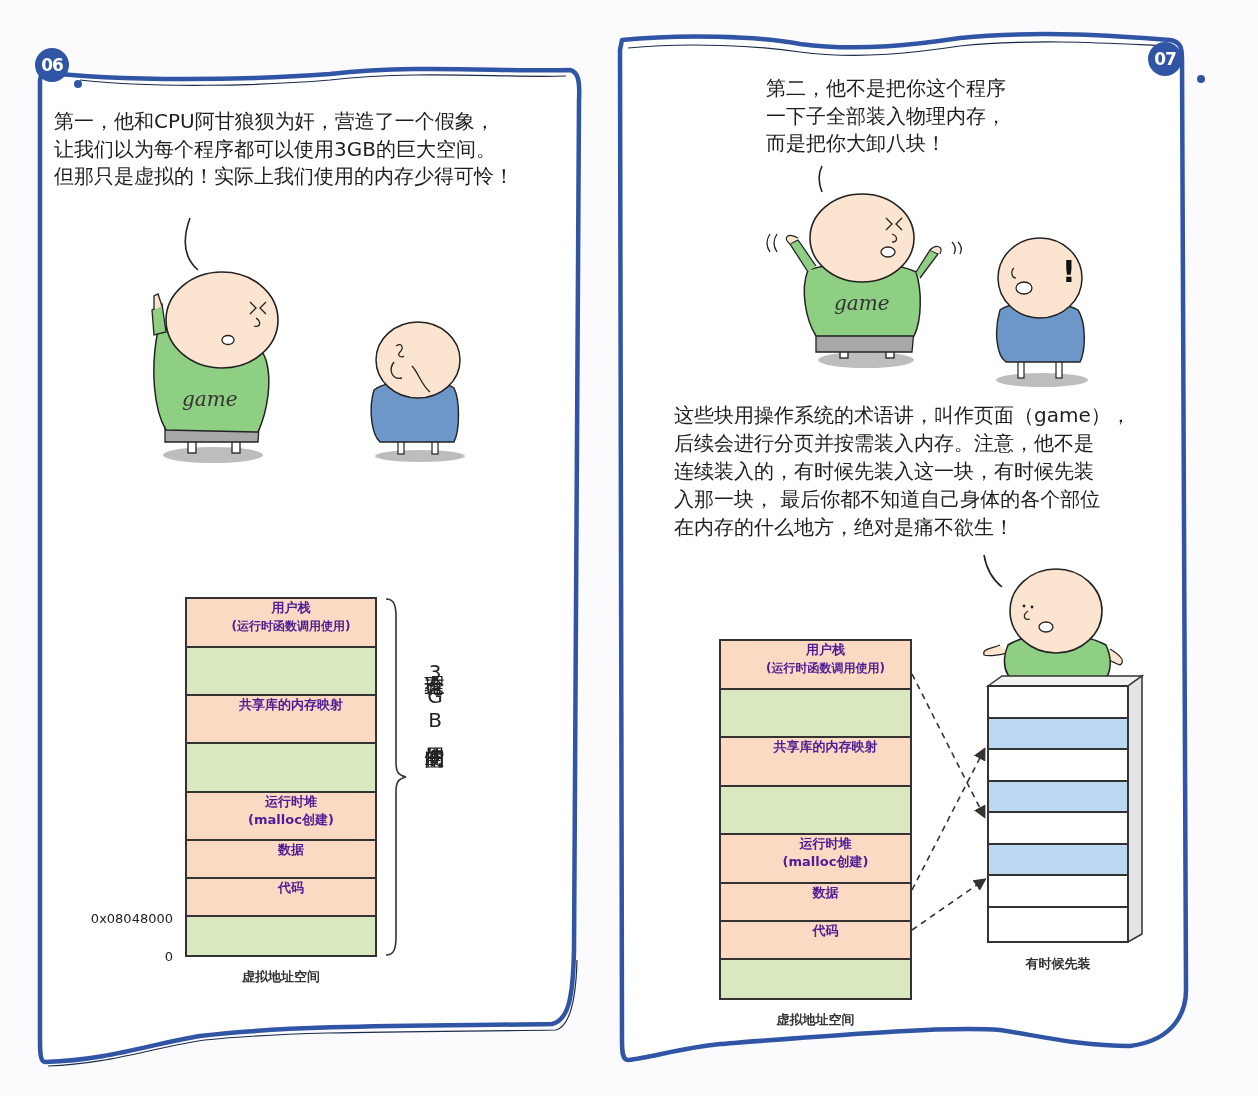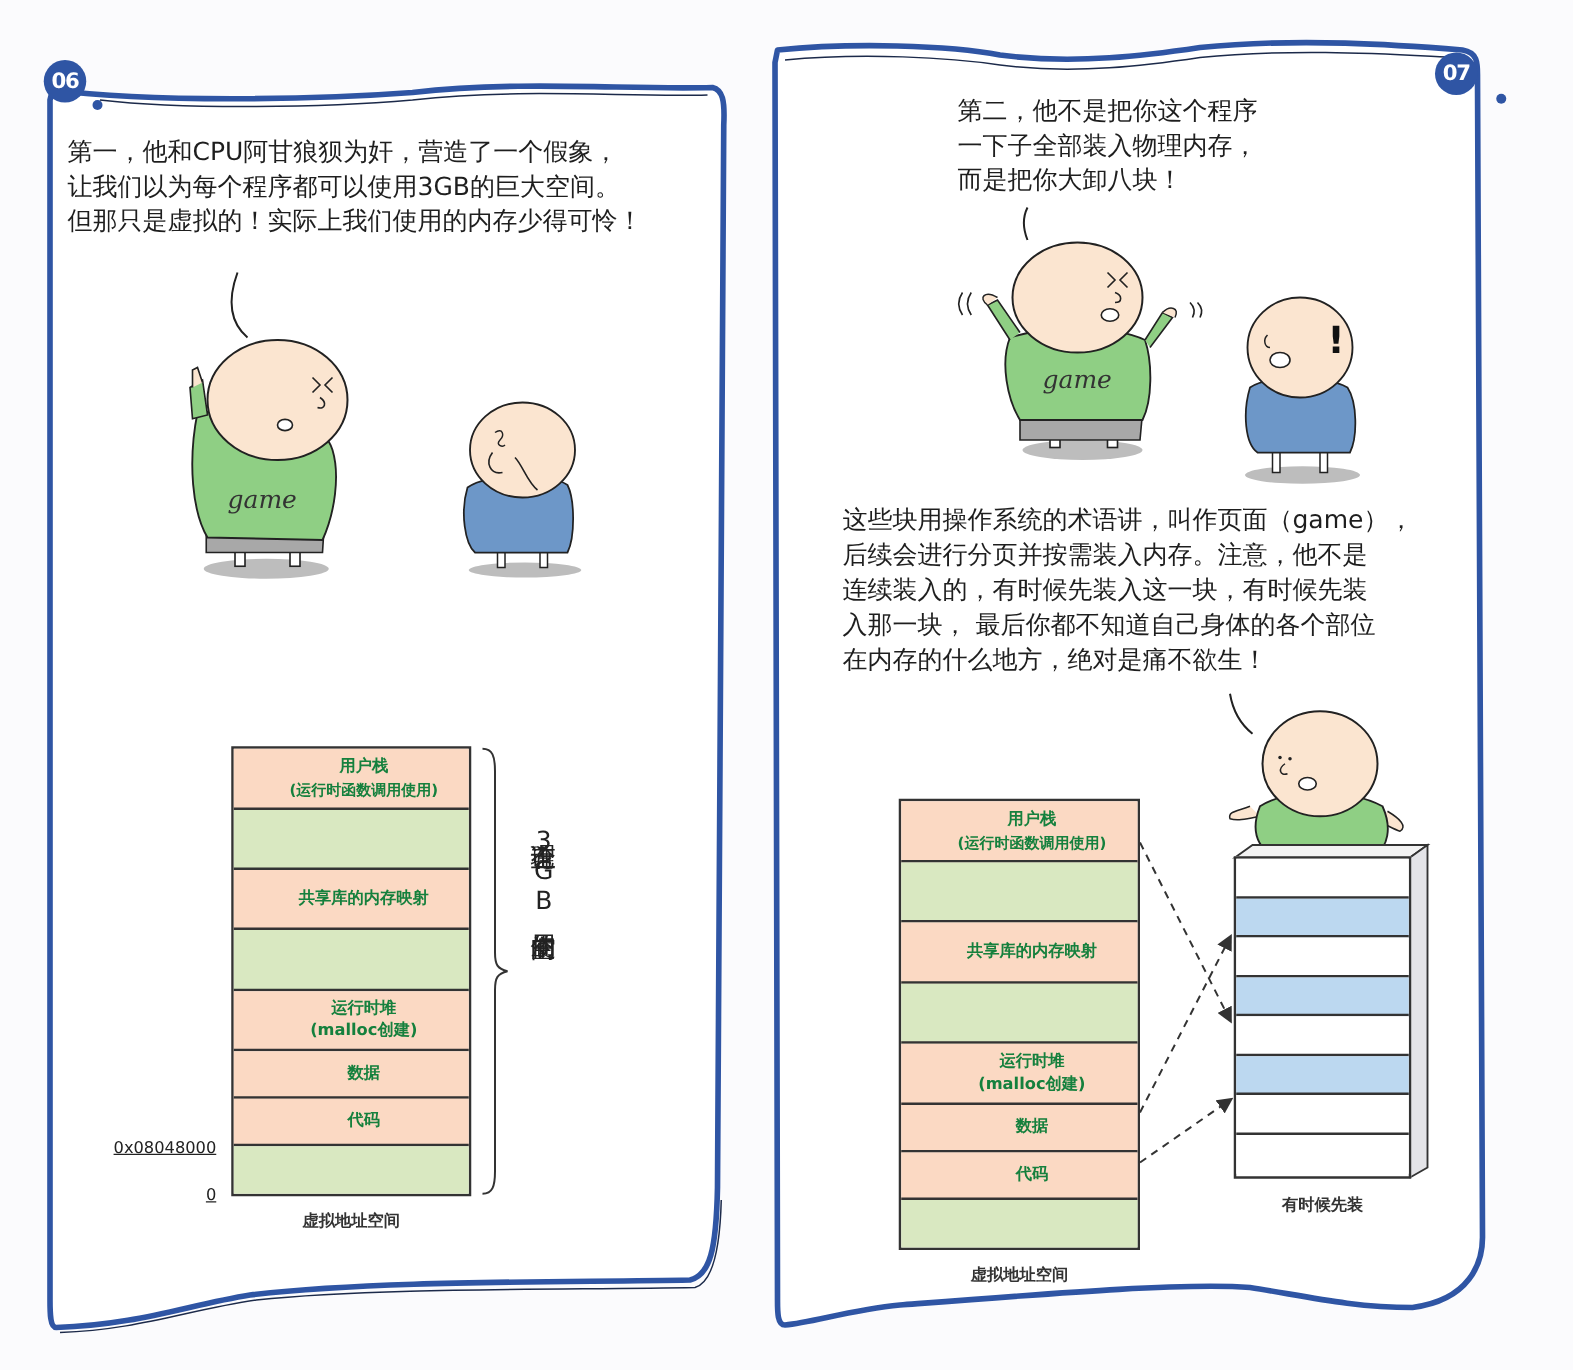--- a/index.html
+++ b/index.html
@@ -7,26 +7,26 @@
          font-family:"DejaVu Sans", "Liberation Sans", sans-serif; color:#1d1d1d; }
   .abs { position:absolute; }
   .frame-svg { position:absolute; left:0; top:0; }
   .badge { position:absolute; width:34px; height:34px; border-radius:50%; background:#2f55a4;
            color:#fff; font-weight:bold; font-size:17px; display:flex; align-items:center; justify-content:center;
            font-family:"DejaVu Sans", sans-serif; letter-spacing:-1px; }
   .dot { position:absolute; width:8px; height:8px; border-radius:50%; background:#2f55a4; }
   .para { position:absolute; font-size:20px; line-height:27.5px; color:#1e1e1e; white-space:pre; }
   .mem { position:absolute; border:2px solid #333; box-sizing:border-box; }
   .seg { box-sizing:border-box; border-bottom:2px solid #333; display:flex; flex-direction:column;
-         align-items:center; justify-content:center; font-size:13px; font-weight:bold; color:#15803d; text-align:center; line-height:18px;padding-left:20px; }
+         align-items:center; justify-content:flex-start; font-size:13px; font-weight:bold; color:#4c1d95; text-align:center; line-height:18px;padding-left:20px; }
   .seg:last-child { border-bottom:none; }
   .seg.orange { background:#fbd9c3; }
   .seg.green { background:#d9e8c1; }
   .caption { position:absolute; font-size:13px; font-weight:bold; color:#333; text-align:center; }
-  .addr { position:absolute; font-size:13px; color:#222; text-align:right;text-decoration:underline; }
+  .addr { position:absolute; font-size:13px; color:#222; text-align:right; }
   .vlabel { position:absolute; font-size:20px; color:#222; writing-mode:vertical-rl; text-orientation:upright; letter-spacing:0px; line-height:22px; }
   .phys { position:absolute; border:2px solid #333; box-sizing:border-box; background:#fff; }
   .pseg { box-sizing:border-box; border-bottom:2px solid #333; height:31.5px; }
   .pseg:last-child { border-bottom:none; }
   .pseg.blue { background:#bcd8f0; }
   .pseg.white { background:#fff; }
 </style>
 </head>
 <body>
 

